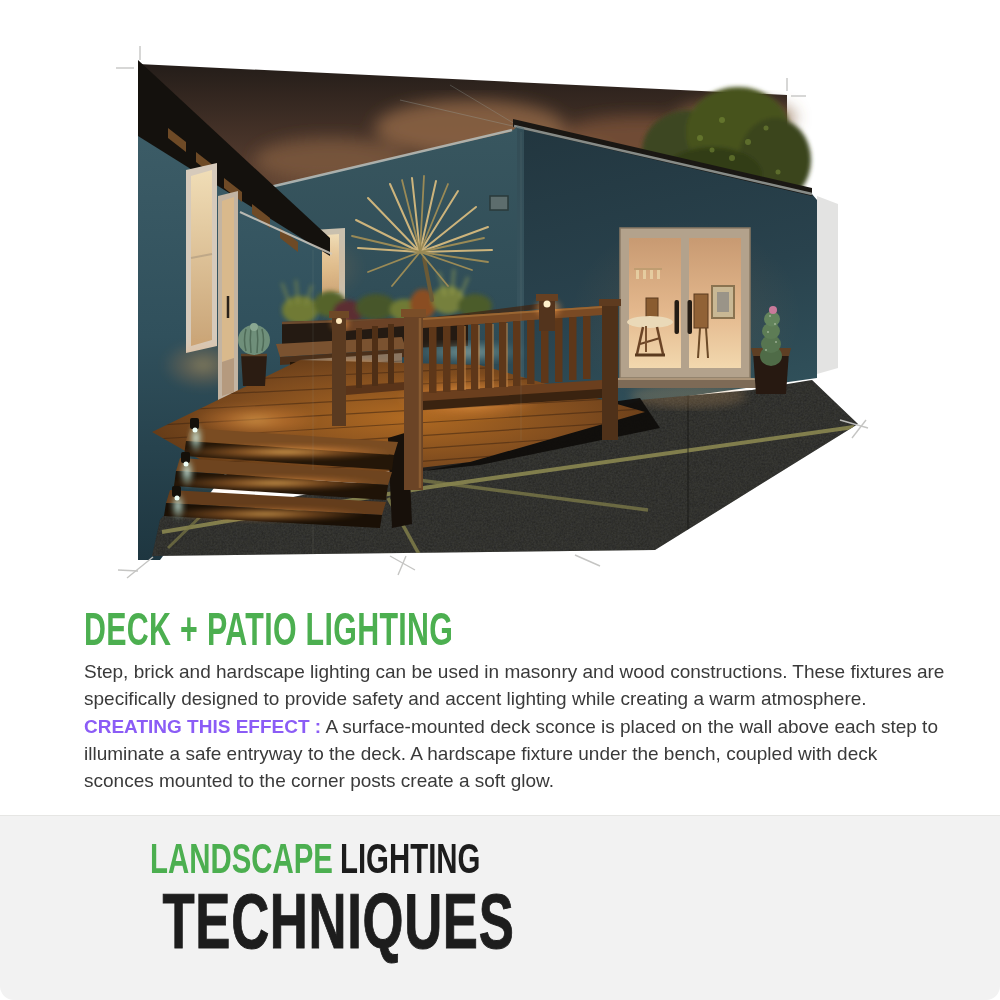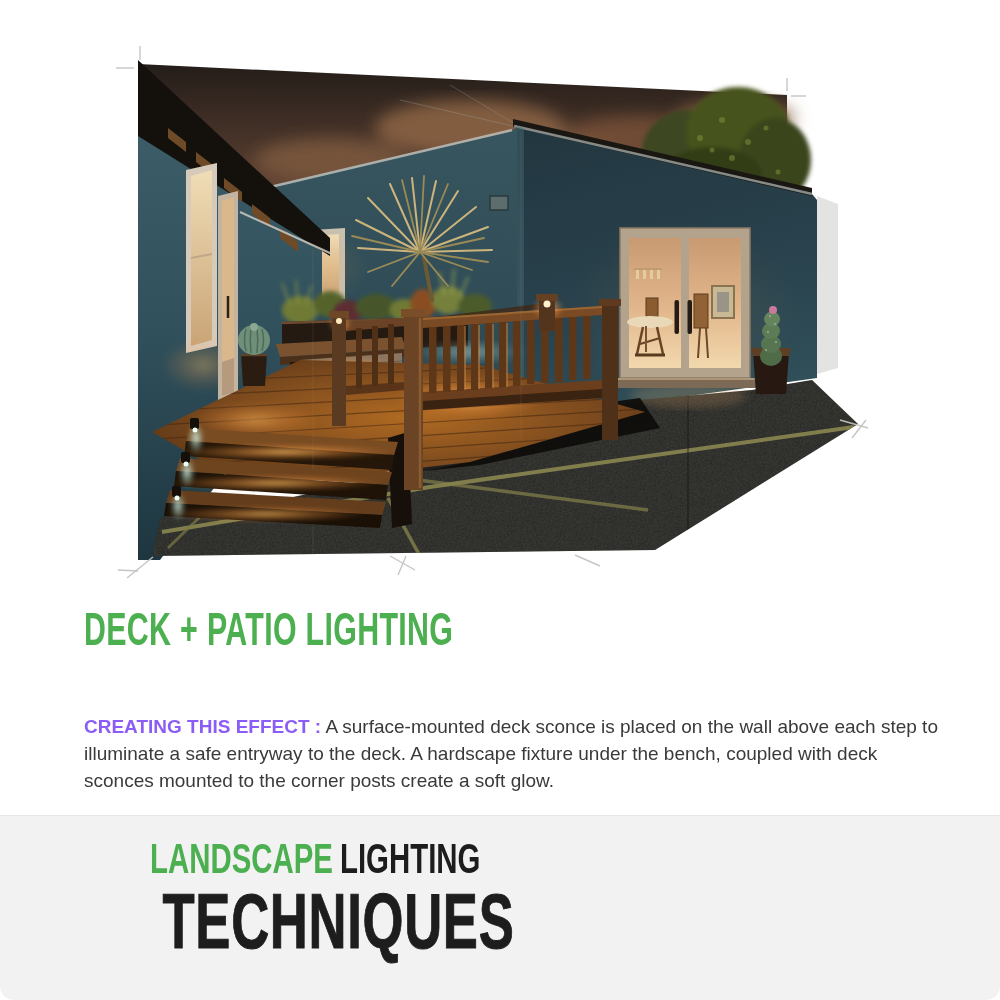--- a/index.html
+++ b/index.html
@@ -445,20 +445,21 @@
       <line x1="127" y1="578" x2="153" y2="557"></line>
         <line x1="118" y1="570" x2="138" y2="571"></line>
       <line x1="390" y1="556" x2="415" y2="570"></line>
         <line x1="406" y1="556" x2="398" y2="575"></line>
       <line x1="575" y1="555" x2="600" y2="566"></line>
     </g>
   </svg>
 
   <h1 class="headline">DECK + PATIO LIGHTING</h1>
 
+  <p id="para-intro" class="copy">Step, brick and hardscape lighting can be used in masonry and wood constructions. These fixtures are specifically designed to provide safety and accent lighting while creating a warm atmosphere.</p>
 
   <p id="para-effect" class="copy"><b>CREATING THIS EFFECT :</b> <span>A surface-mounted deck sconce is placed on the wall above each step to illuminate a safe entryway to the deck. A hardscape fixture under the bench, coupled with deck sconces mounted to the corner posts create a soft glow.</span></p>
 
   <div class="footer"></div>
   <p class="footer-line1"><span class="accent">LANDSCAPE</span><span class="rest">LIGHTING</span></p>
   <p class="footer-line2">TECHNIQUES</p>
 
 </div>
 
 </body></html>

